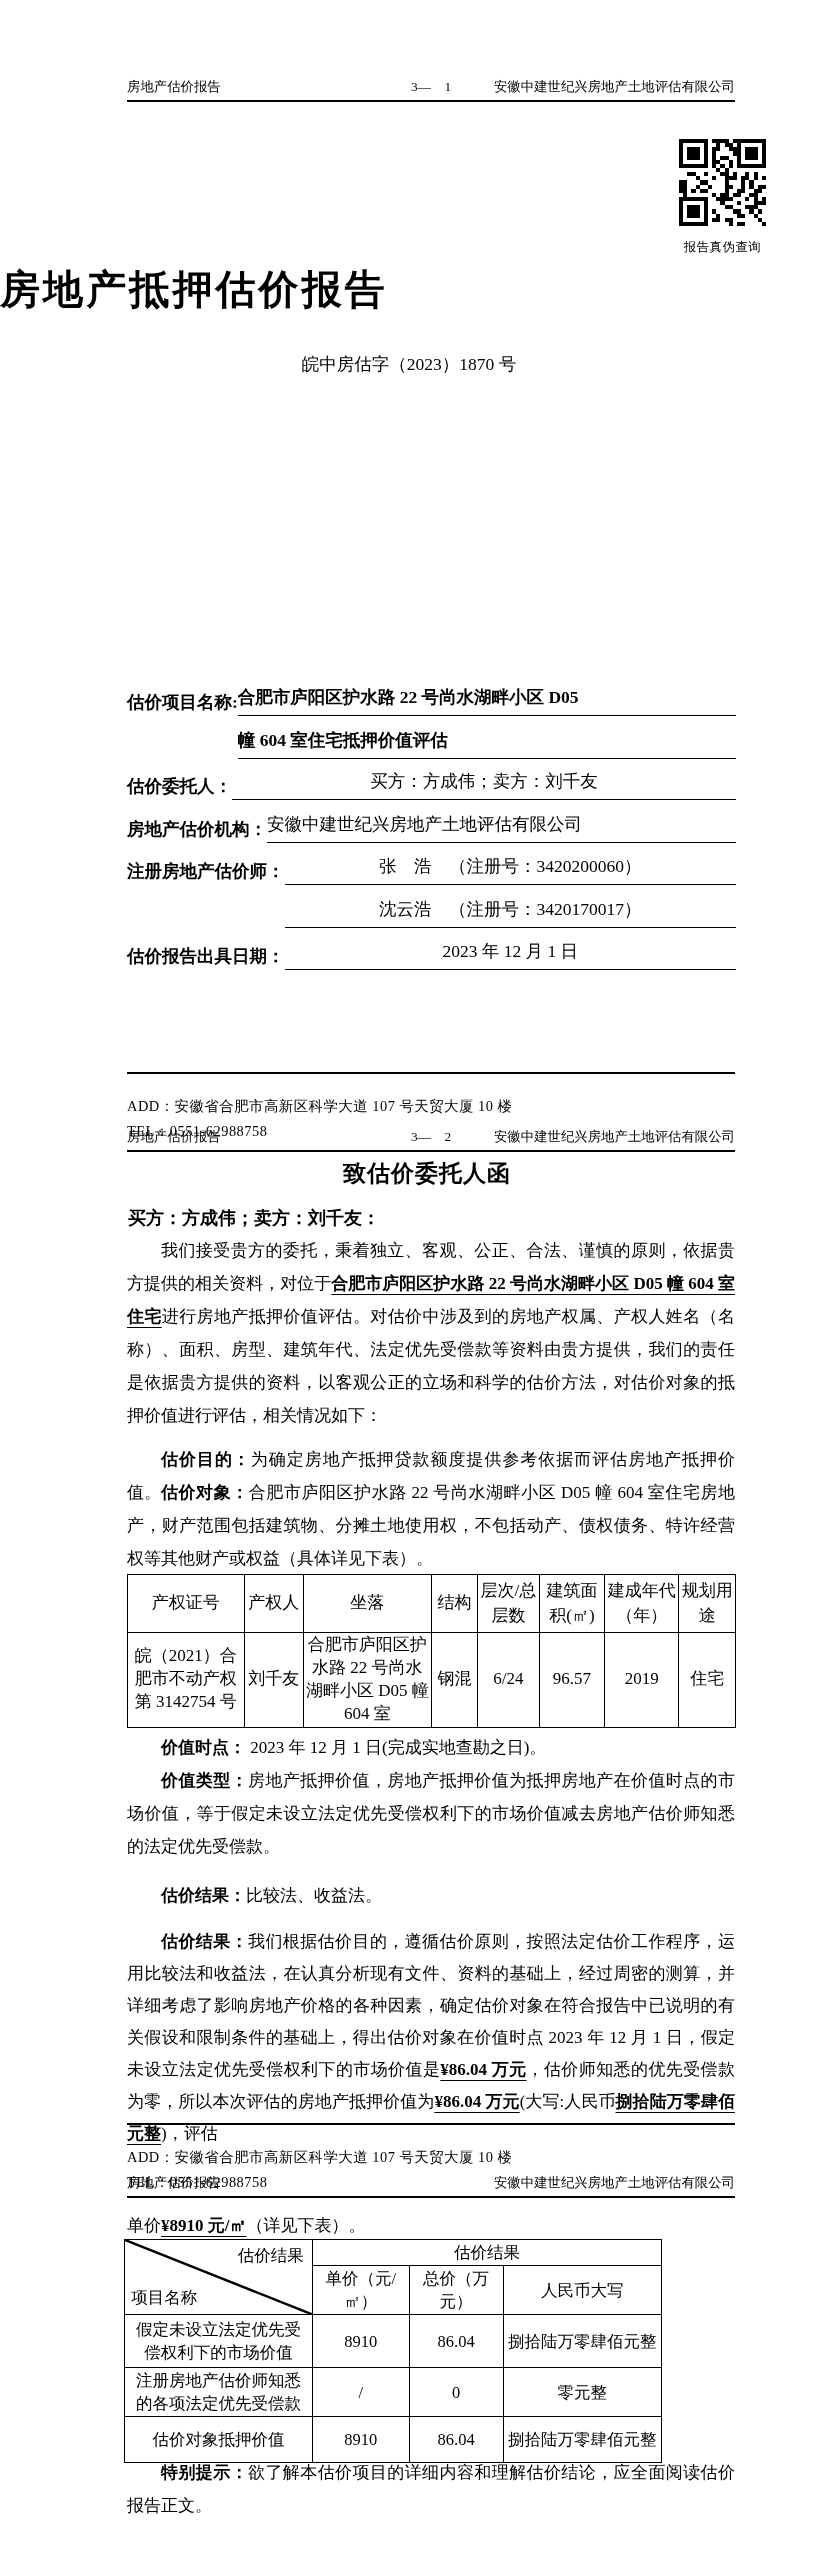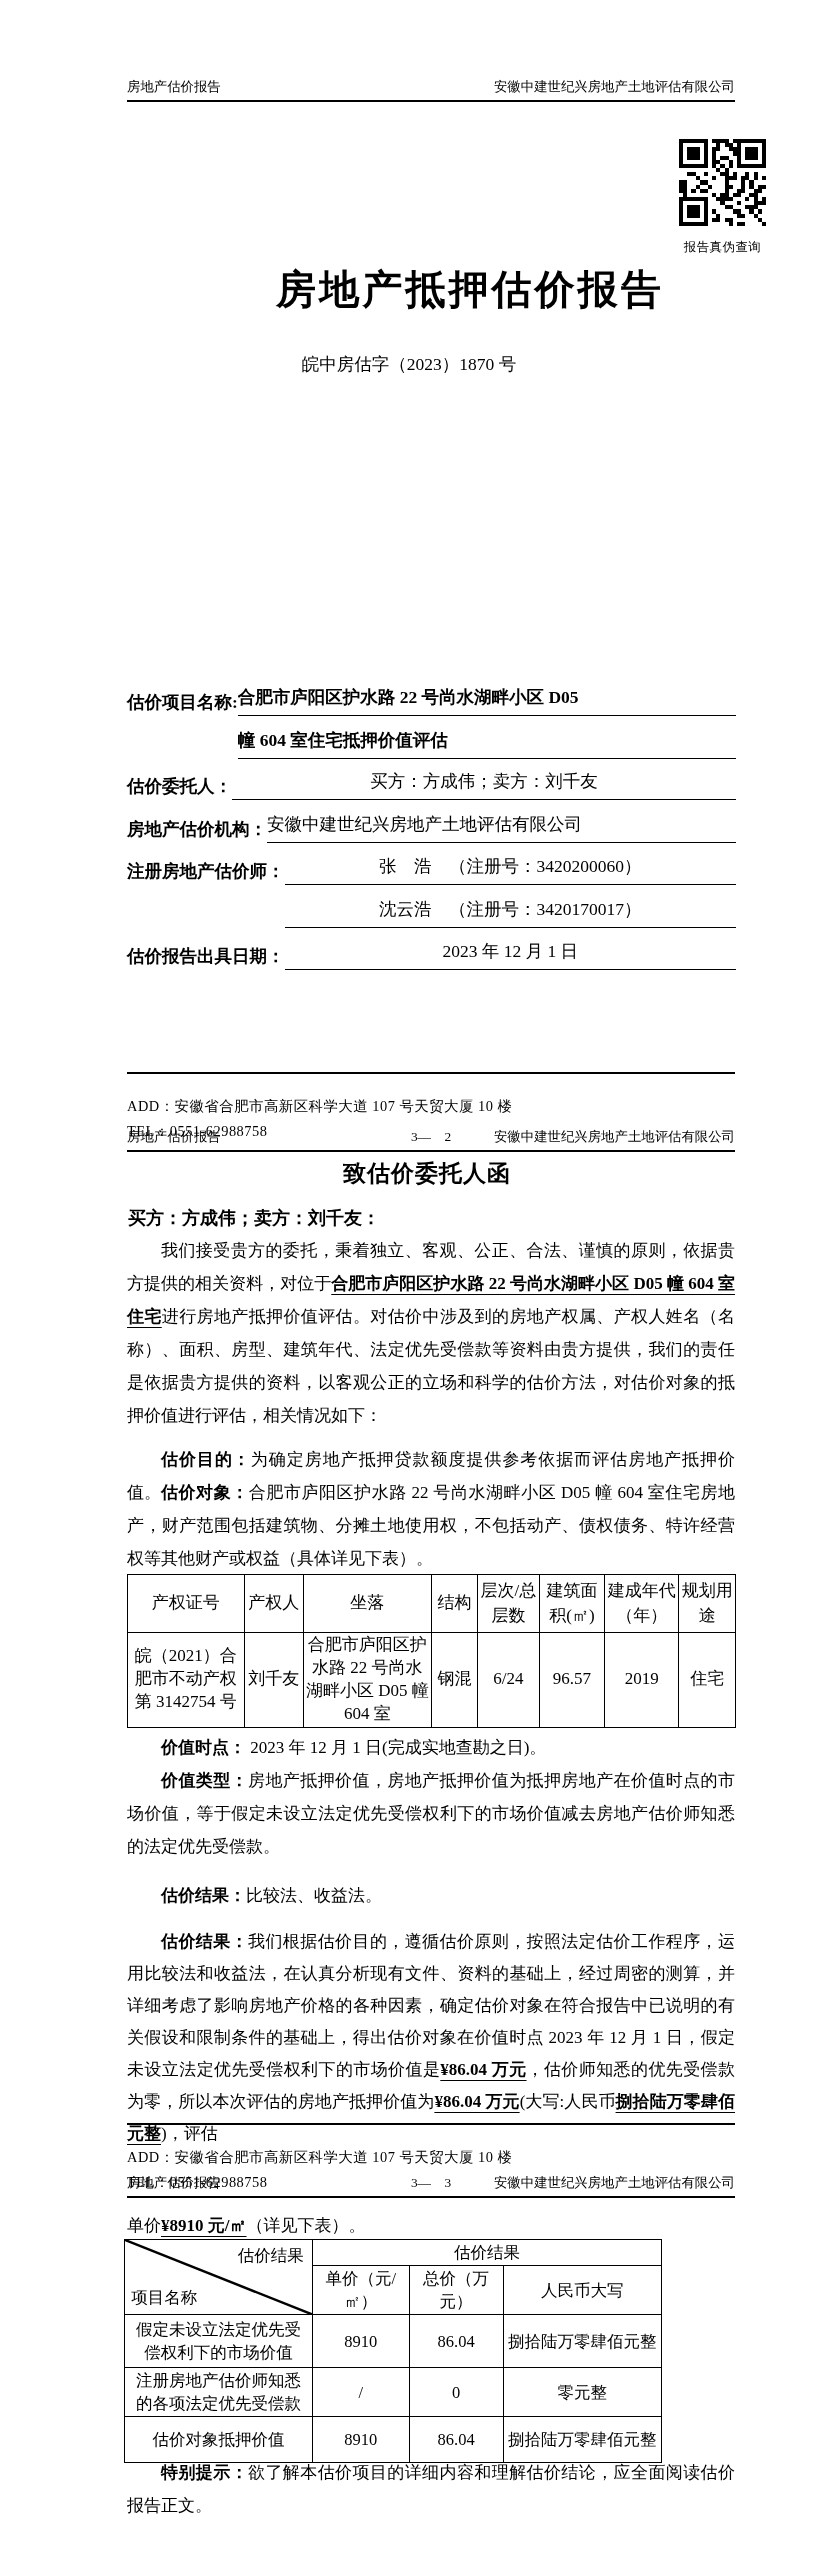--- a/index.html
+++ b/index.html
@@ -20,21 +20,21 @@
   }
   .page-header .hdr-center{
     position:absolute;left:0;right:0;text-align:center;
   }
   .page-footer{
     position:absolute;left:127px;width:608px;
     border-top:2.1px solid #000;padding-top:20px;font-size:14.4px;
   }
   .page-footer .fline{line-height:25px;white-space:pre;letter-spacing:0.5px;}
   .doc-title{
-    position:absolute;left:0;top:262px;width:664px;text-align:right;
+    position:absolute;left:0;top:262px;width:664px;text-align:left;
     font-size:40px;font-weight:bold;letter-spacing:3.1px;
   }
   .doc-no{
     position:absolute;left:0;top:352px;width:818px;text-align:center;
     font-size:17.5px;white-space:pre;
   }
   .qr-wrap{position:absolute;left:679px;top:139px;width:87px;text-align:center;}
   .qr-wrap svg{width:87px;height:87px;display:block;fill:#000;}
   .qr-caption{margin-top:13.4px;font-size:12.4px;letter-spacing:0.5px;white-space:nowrap;}
   .form-row{
@@ -87,20 +87,21 @@
   .diag{position:relative;padding:0 !important;}
   .diag svg.dline{position:absolute;left:0;top:0;width:100%;height:100%;}
   .diag .diag-tr{position:absolute;top:4.1px;right:8.2px;}
   .diag .diag-bl{position:absolute;bottom:5.2px;left:6.2px;}
 </style>
 </head>
 <body>
 
 <div class="page-header" style="top:78px;">
   <span>房地产估价报告</span>
+  <span class="hdr-center">3—　1</span>
   <span>安徽中建世纪兴房地产土地评估有限公司</span>
 </div>
 
 <div class="qr-wrap">
   <svg viewBox="0 0 21 21" shape-rendering="crispEdges">
       <rect x="0" y="0" width="1" height="1"></rect>
       <rect x="1" y="0" width="1" height="1"></rect>
       <rect x="2" y="0" width="1" height="1"></rect>
       <rect x="3" y="0" width="1" height="1"></rect>
       <rect x="4" y="0" width="1" height="1"></rect>
@@ -404,21 +405,20 @@
 <div class="para indent" style="top:1879px;"><span class="b">估价结果：</span><span>比较法、收益法。</span></div>
 <div class="para indent lh62" style="top:1926px;"><span class="b">估价结果：</span><span>我们根据估价目的，遵循估价原则，按照法定估价工作程序，运用比较法和收益法，在认真分析现有文件、资料的基础上，经过周密的测算，并详细考虑了影响房地产价格的各种因素，确定估价对象在符合报告中已说明的有关假设和限制条件的基础上，得出估价对象在价值时点 2023 年 12 月 1 日，假定未设立法定优先受偿权利下的市场价值是</span><span class="b u">¥86.04 万元</span><span>，估价师知悉的优先受偿款为零，所以本次评估的房地产抵押价值为</span><span class="b u">¥86.04 万元</span><span>(大写:人民币</span><span class="b u">捌拾陆万零肆佰元整</span><span>)，评估</span></div>
 
 <div class="page-footer" style="top:2123px;">
   <div class="fline">ADD：安徽省合肥市高新区科学大道 107 号天贸大厦 10 楼</div>
   <div class="fline">TEL：0551-62988758</div>
 </div>
 
 <div class="page-header" style="top:2174px;">
   <span>房地产估价报告</span>
-  <span class="hdr-center">3—　3</span>
   <span>安徽中建世纪兴房地产土地评估有限公司</span>
 </div>
 
 <div class="para" style="top:2209px;"><span>单价</span><span class="b u">¥8910 元/㎡</span><span>（详见下表）。</span></div>
 
 <table class="table2">
   <colgroup>
     <col style="width:35%">
       <col style="width:18%">
       <col style="width:17.5%">

